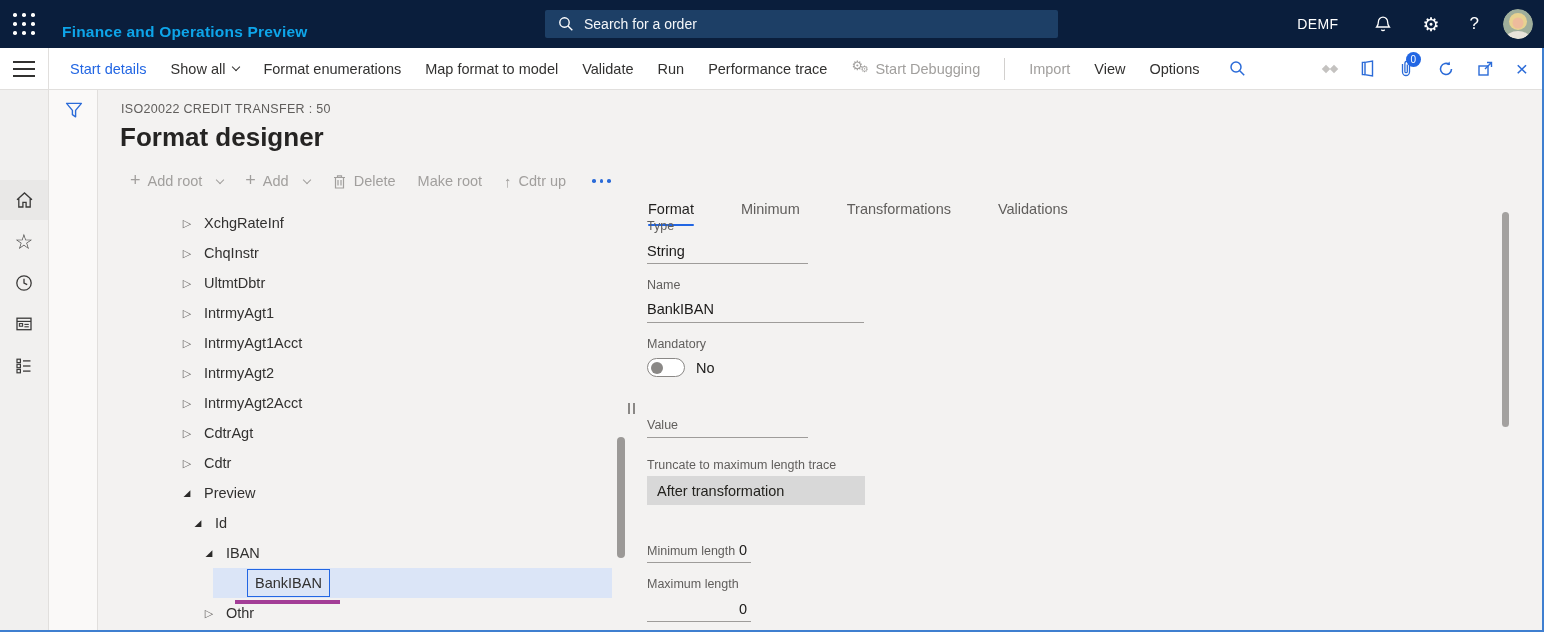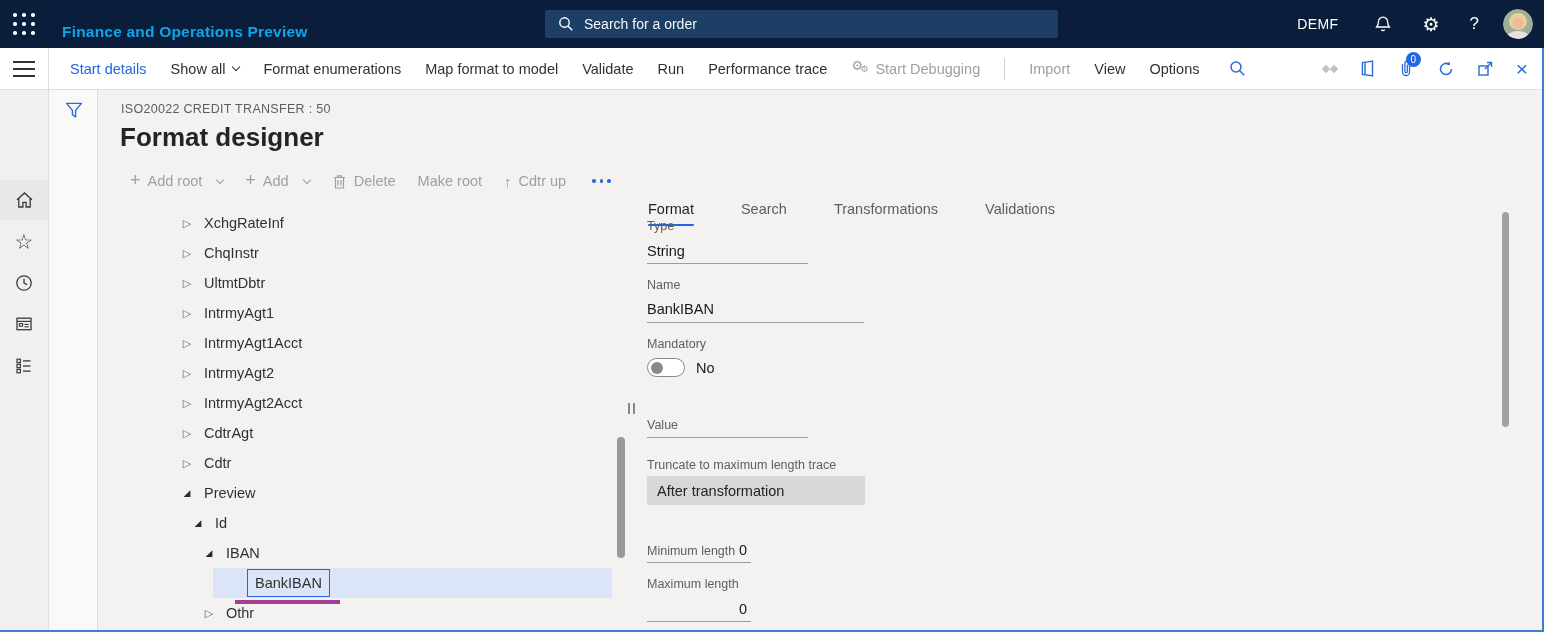--- a/index.html
+++ b/index.html
@@ -307,21 +307,21 @@
     </span>
     <span class="dots">
         <i></i>
         <i></i>
         <i></i>
       </span>
   </div>
 
   <div class="tabs">
     <span class="tab active">Format</span>
-    <span class="tab">Search</span>
+    <span class="tab">Minimum</span>
     <span class="tab">Transformations</span>
     <span class="tab">Validations</span>
   </div>
 
   <div class="tree">
     <div class="trow">
         <span class="twisty col">▷</span>
         <span class="tlabel">XchgRateInf</span>
       </div>
     <div class="trow">

